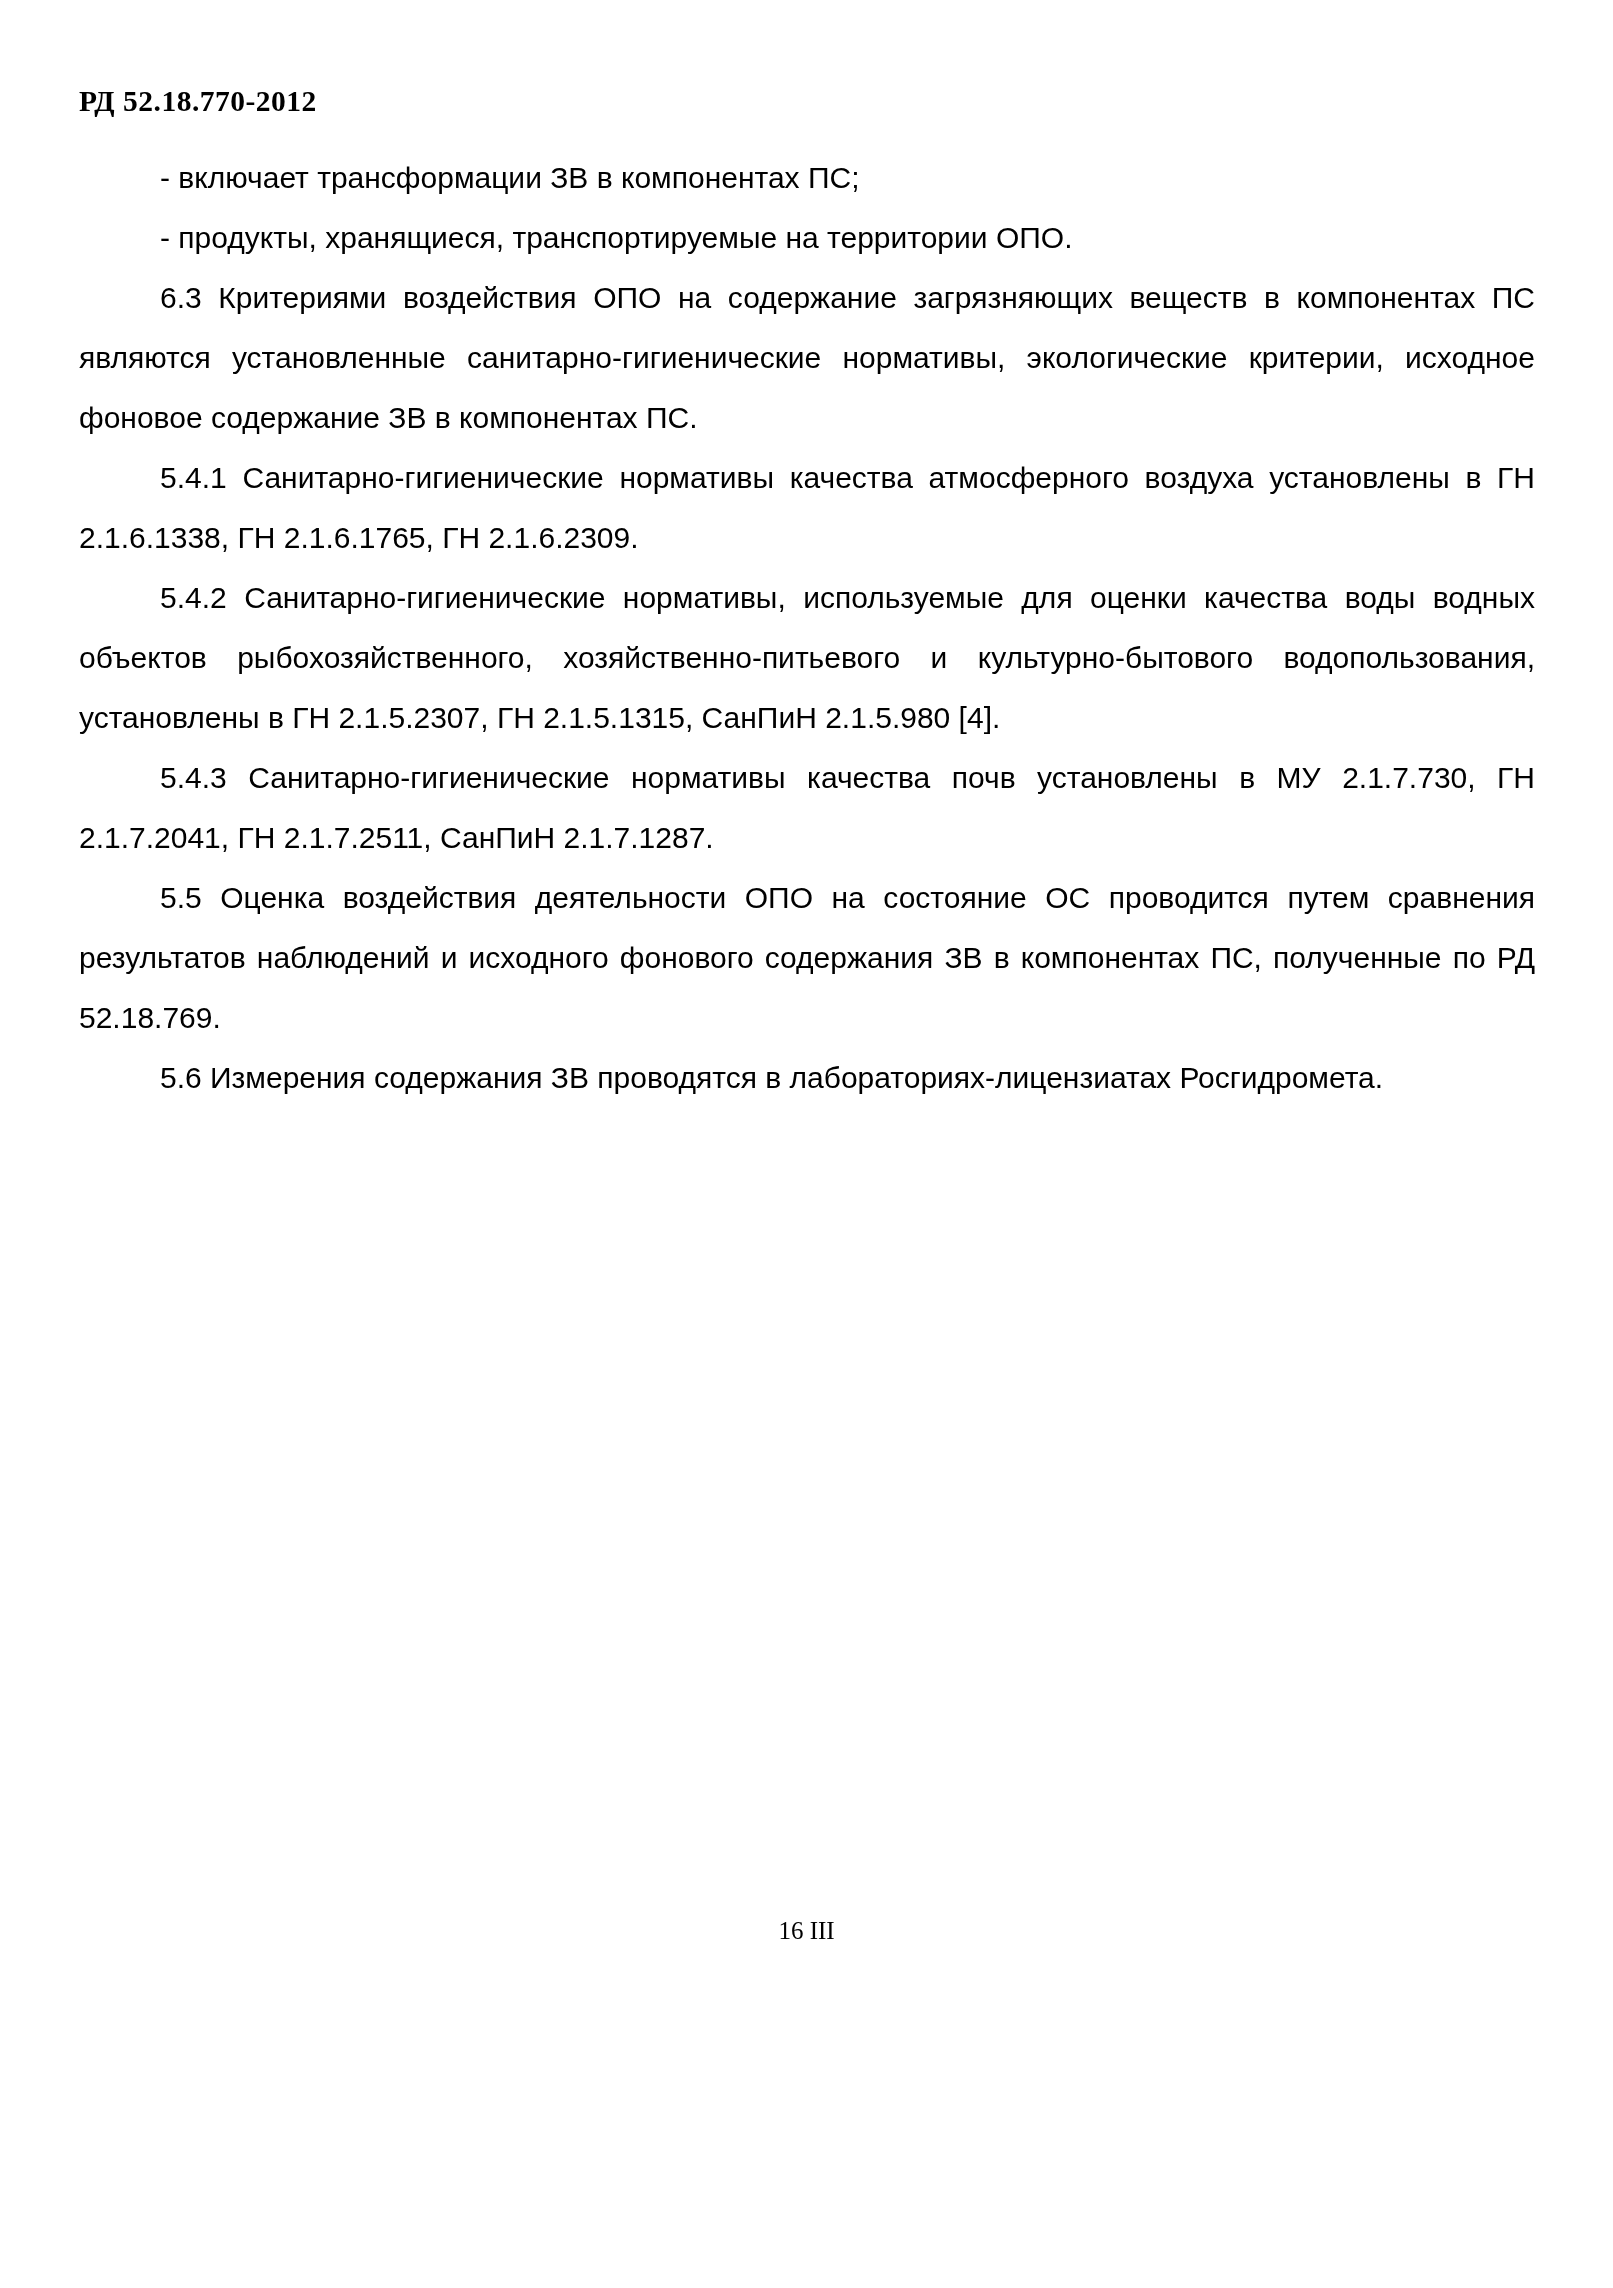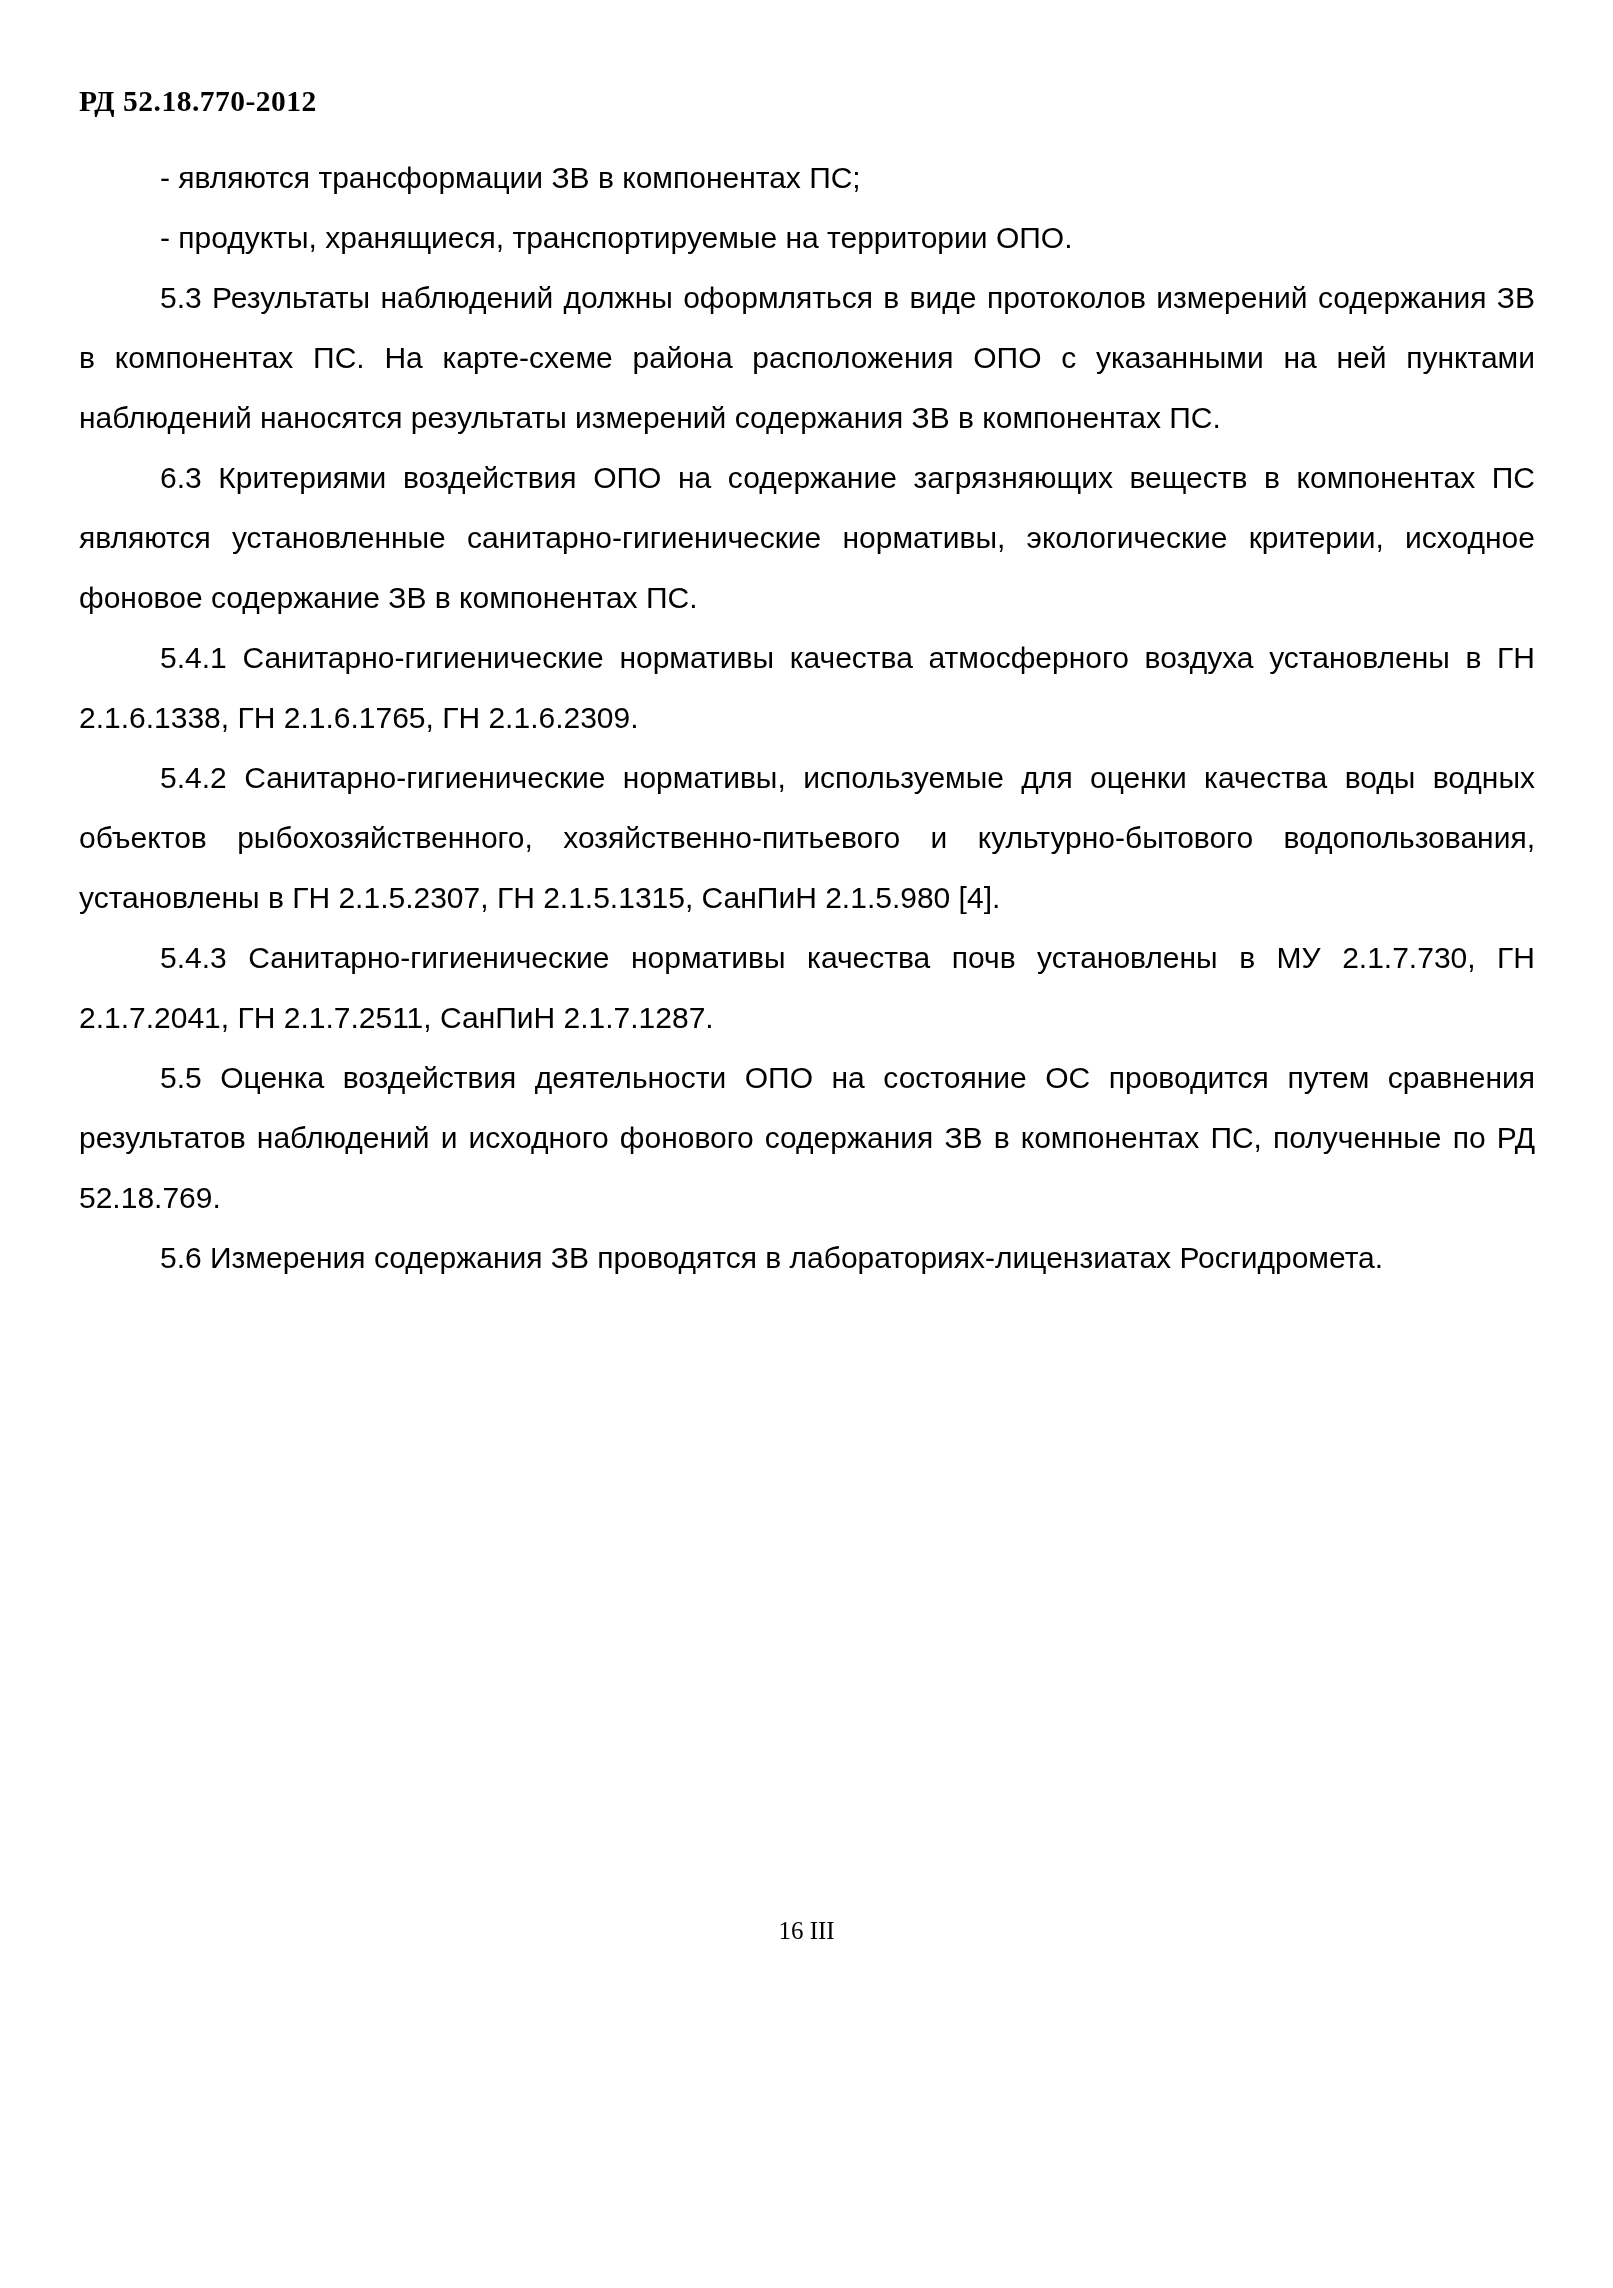--- a/index.html
+++ b/index.html
@@ -57,23 +57,22 @@
   }
 </style>
 </head>
 <body>
 
 <div class="page">
 
   <div class="doc-header">РД 52.18.770-2012</div>
 
   <div class="doc-body">
-    <p>- являются трансформации ЗВ в компонентах ПС;</p>
+    <p>- включает трансформации ЗВ в компонентах ПС;</p>
     <p>- продукты, хранящиеся, транспортируемые на территории ОПО.</p>
-    <p>5.3 Результаты наблюдений должны оформляться в виде протоколов измерений содержания ЗВ в компонентах ПС. На карте-схеме района расположения ОПО с указанными на ней пунктами наблюдений наносятся результаты измерений содержания ЗВ в компонентах ПС.</p>
     <p>6.3 Критериями воздействия ОПО на содержание загрязняющих веществ в компонентах ПС являются установленные санитарно-гигиенические нормативы, экологические критерии, исходное фоновое содержание ЗВ в компонентах ПС.</p>
     <p>5.4.1 Санитарно-гигиенические нормативы качества атмосферного воздуха установлены в ГН 2.1.6.1338, ГН 2.1.6.1765, ГН 2.1.6.2309.</p>
     <p>5.4.2 Санитарно-гигиенические нормативы, используемые для оценки качества воды водных объектов рыбохозяйственного, хозяйственно-питьевого и культурно-бытового водопользования, установлены в ГН 2.1.5.2307, ГН 2.1.5.1315, СанПиН 2.1.5.980 [4].</p>
     <p>5.4.3 Санитарно-гигиенические нормативы качества почв установлены в МУ 2.1.7.730, ГН 2.1.7.2041, ГН 2.1.7.2511, СанПиН 2.1.7.1287.</p>
     <p>5.5 Оценка воздействия деятельности ОПО на состояние ОС проводится путем сравнения результатов наблюдений и исходного фонового содержания ЗВ в компонентах ПС, полученные по РД 52.18.769.</p>
     <p>5.6 Измерения содержания ЗВ проводятся в лабораториях-лицензиатах Росгидромета.</p>
   </div>
 
   <div class="doc-footer">16 III</div>
 

